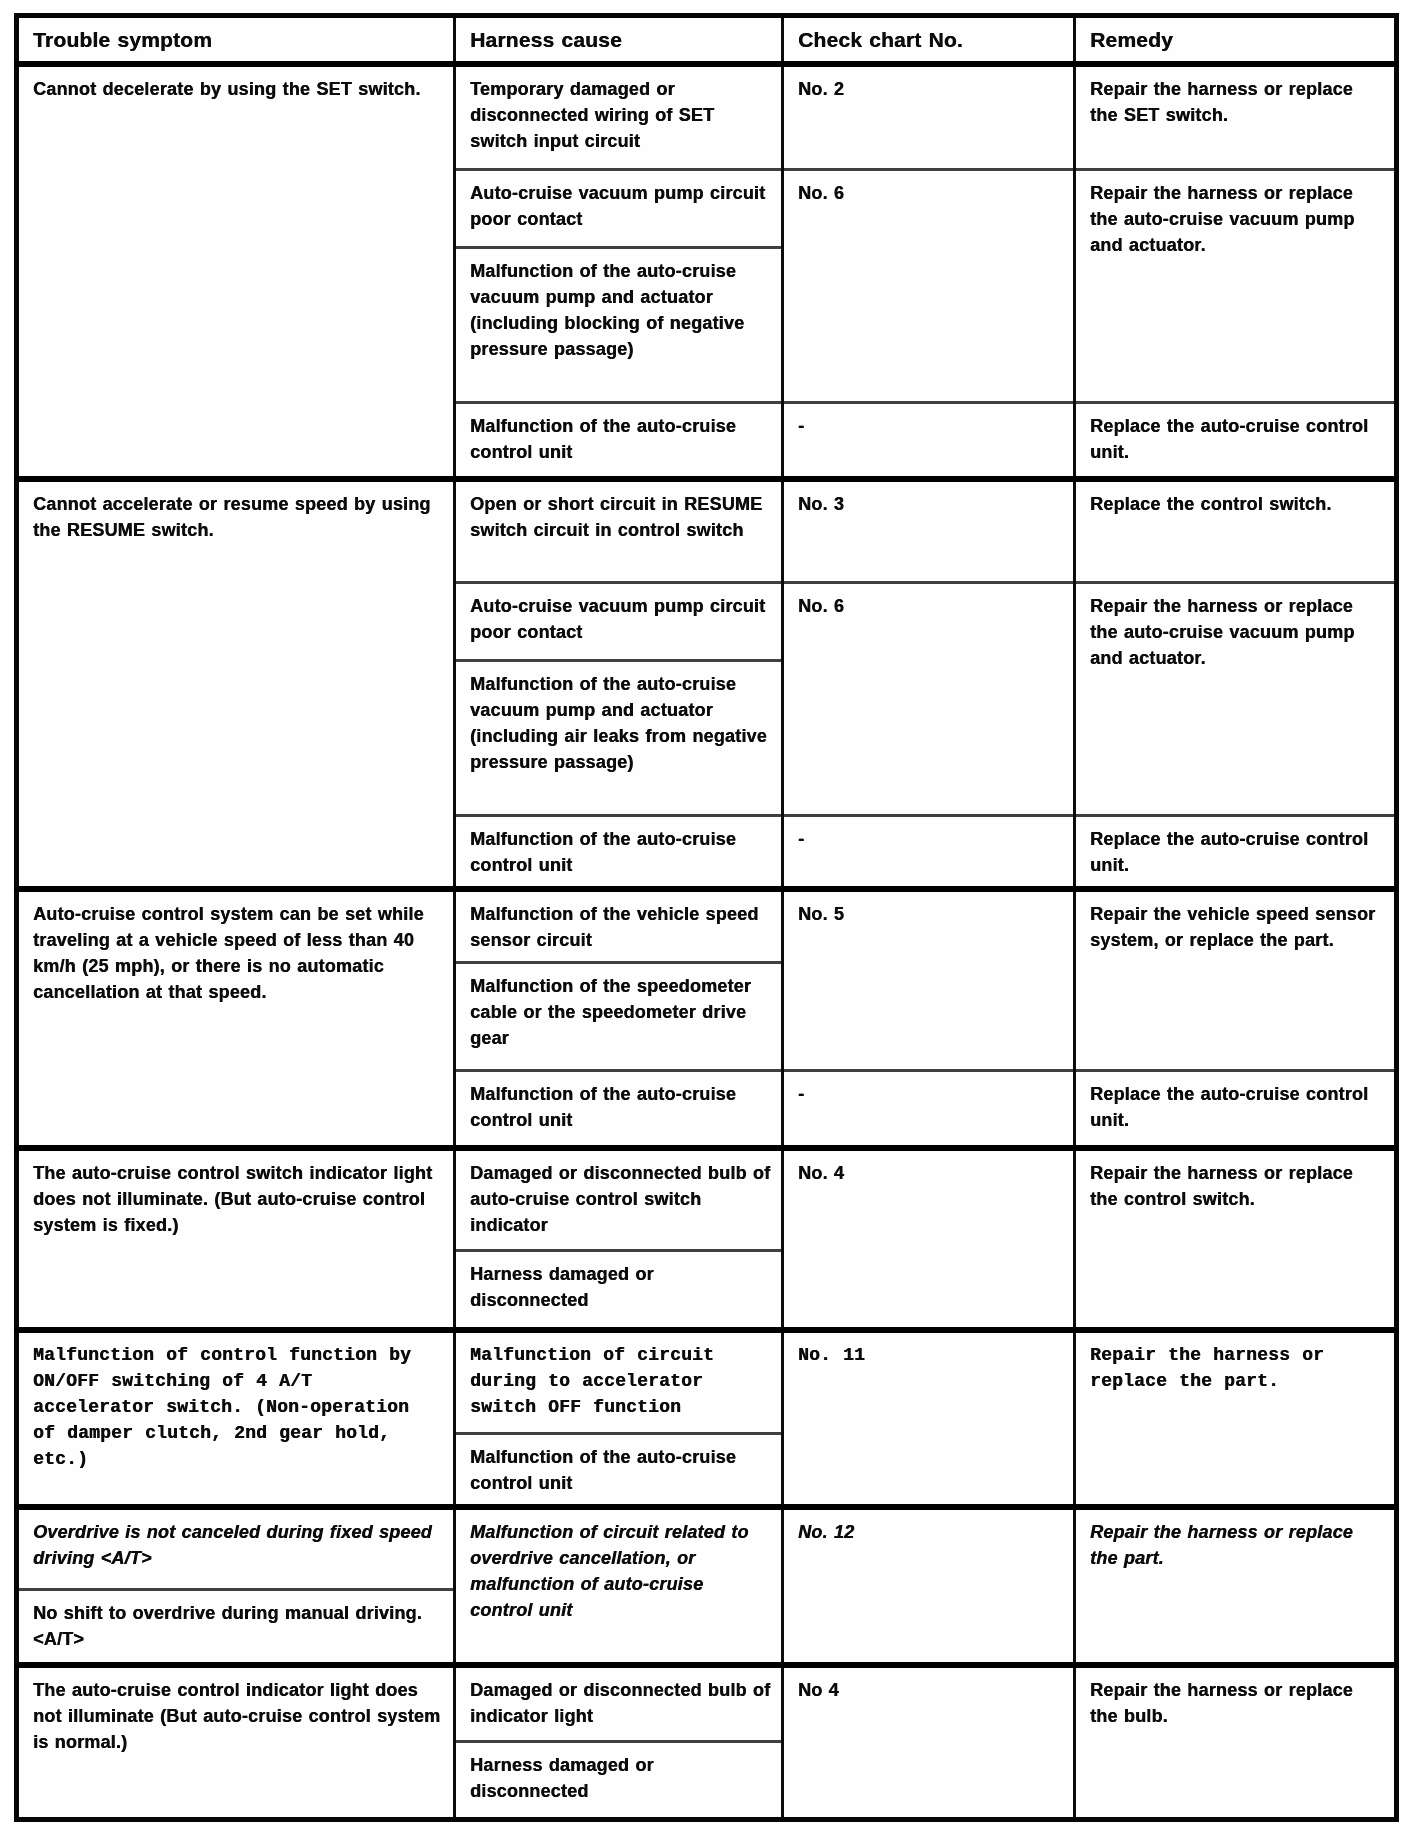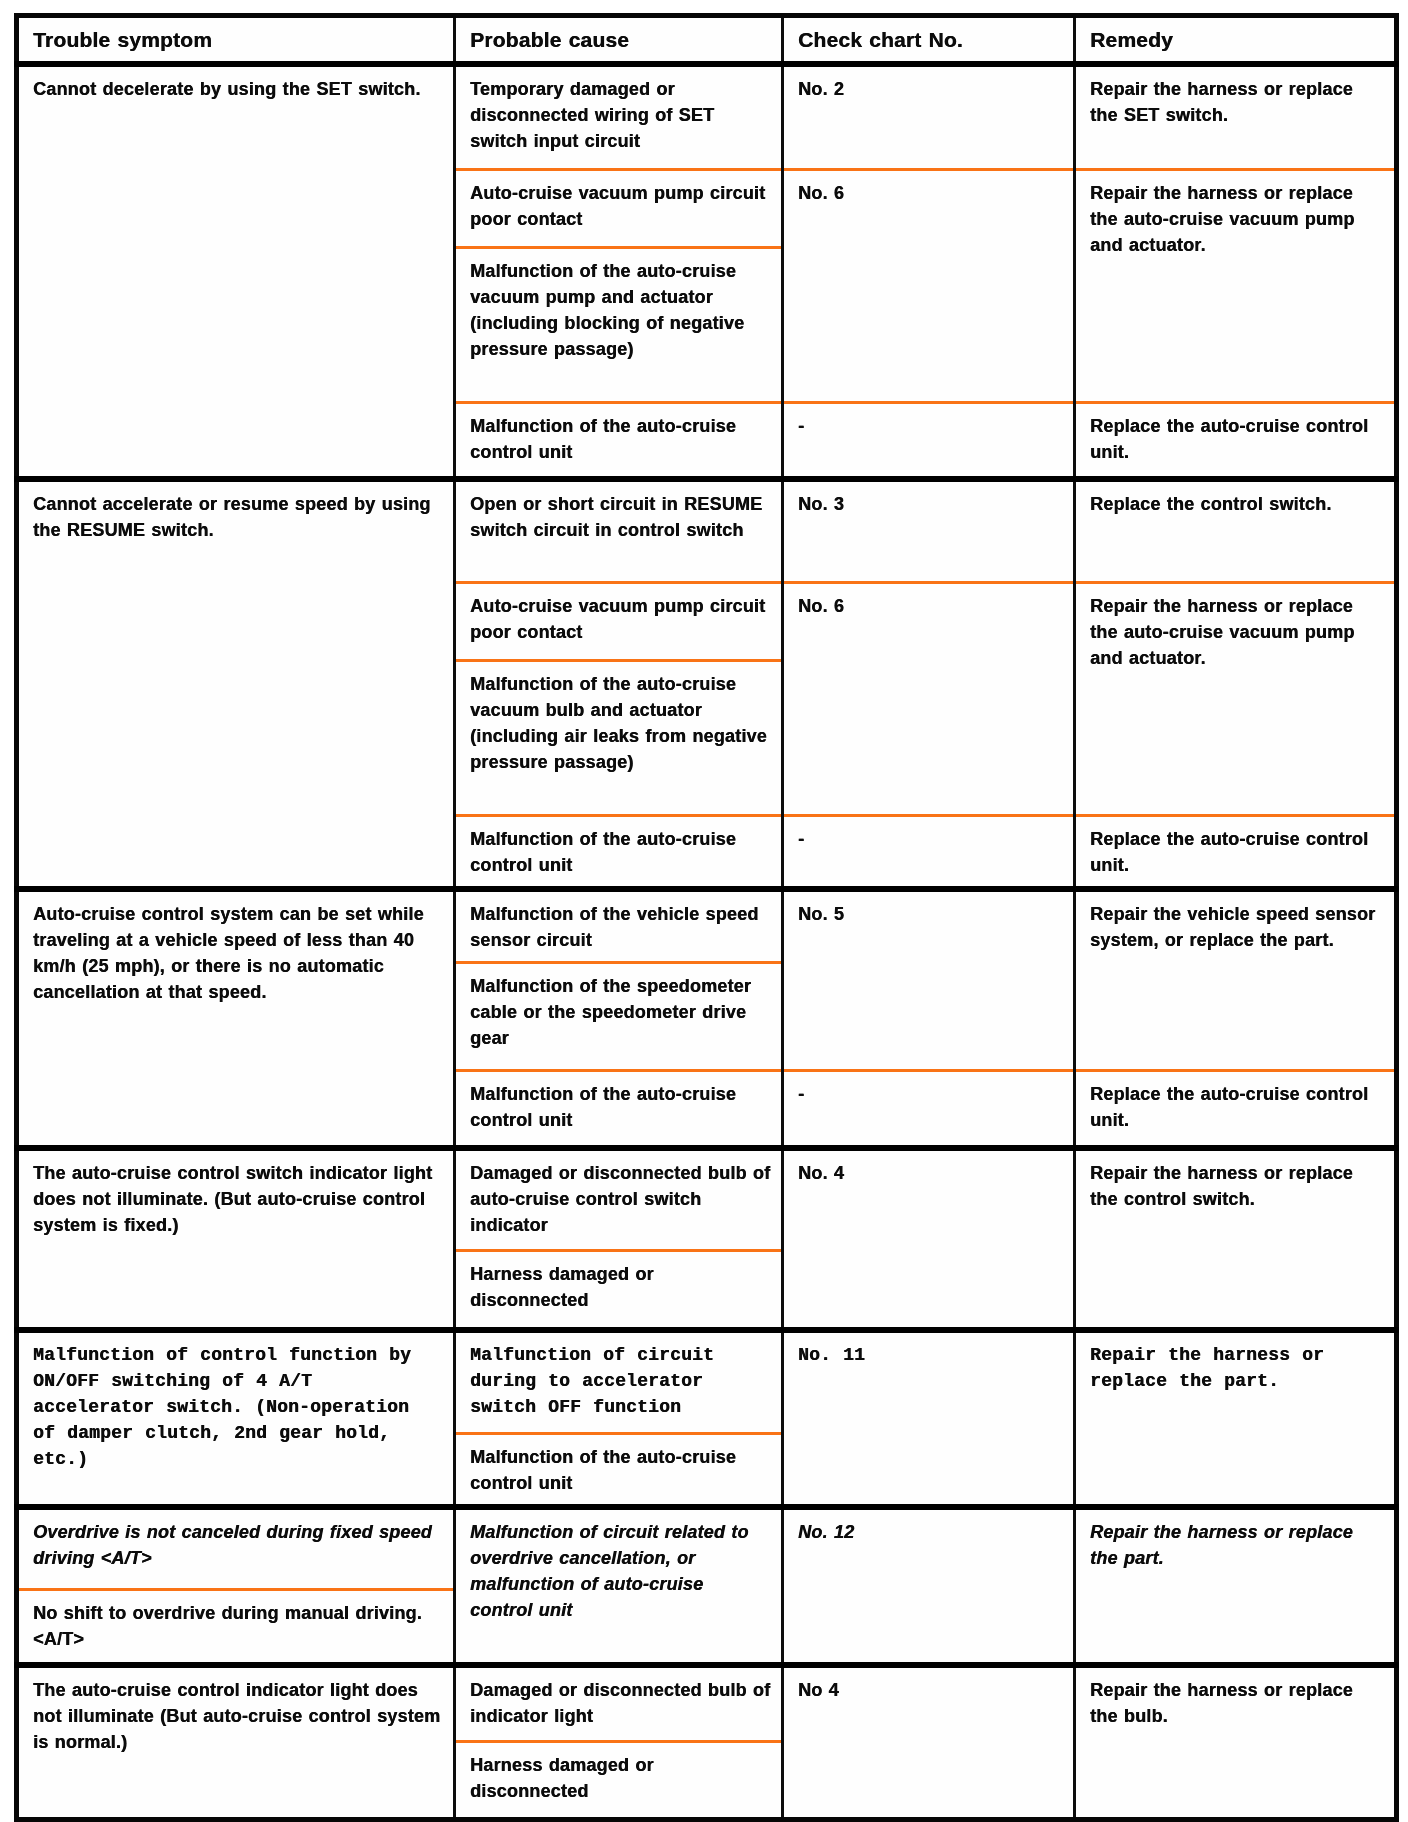--- a/index.html
+++ b/index.html
@@ -39,21 +39,21 @@
   }
   .tbl th {
     border-bottom: 6px solid #000;
     font-size: 21px;
     white-space: nowrap;
   }
   .tbl th:first-child, .tbl td.c1 {
     border-left: none;
   }
   .tbl td {
-    border-top: 3px solid #f97316;
+    border-top: 3px solid #404040;
   }
   .tbl tr.group-start td {
     border-top: 6px solid #000;
   }
   
   tr.hh   { height: 46px; }
   tr.r105 { height: 105px; }
   tr.r78  { height: 78px; }
   tr.r155 { height: 155px; }
   tr.r77  { height: 77px; }
@@ -74,21 +74,21 @@
   <table class="tbl">
     <colgroup>
       <col style="width:438px">
       <col style="width:328px">
       <col style="width:292px">
       <col style="width:322px">
     </colgroup>
     <thead>
       <tr class="hh">
         <th>Trouble symptom</th>
-        <th>Probable cause</th>
+        <th>Harness cause</th>
         <th>Check chart No.</th>
         <th>Remedy</th>
       </tr>
     </thead>
     <tbody>
 
       <tr class="group-start r105">
         <td class="c1" rowspan="4">Cannot decelerate by using the SET switch.</td>
         <td>Temporary damaged or disconnected wiring of SET switch input circuit</td>
         <td>No. 2</td>
@@ -113,21 +113,21 @@
         <td>Open or short circuit in RESUME switch circuit in control switch</td>
         <td>No. 3</td>
         <td>Replace the control switch.</td>
       </tr>
       <tr class="r78">
         <td>Auto-cruise vacuum pump circuit poor contact</td>
         <td rowspan="2">No. 6</td>
         <td rowspan="2">Repair the harness or replace the auto-cruise vacuum pump and actuator.</td>
       </tr>
       <tr class="r155">
-        <td>Malfunction of the auto-cruise vacuum bulb and actuator (including air leaks from negative pressure passage)</td>
+        <td>Malfunction of the auto-cruise vacuum pump and actuator (including air leaks from negative pressure passage)</td>
       </tr>
       <tr class="r74">
         <td>Malfunction of the auto-cruise control unit</td>
         <td>-</td>
         <td>Replace the auto-cruise control unit.</td>
       </tr>
 
       <tr class="group-start r73">
         <td class="c1" rowspan="3">Auto-cruise control system can be set while traveling at a vehicle speed of less than 40 km/h (25 mph), or there is no automatic cancellation at that speed.</td>
         <td>Malfunction of the vehicle speed sensor circuit</td>

